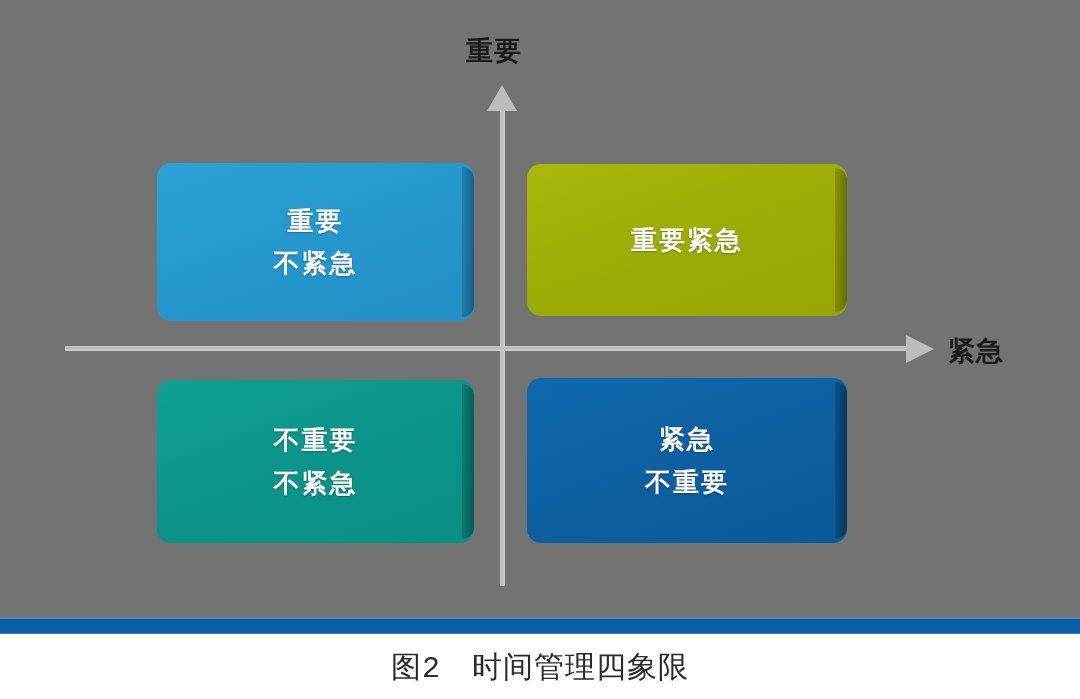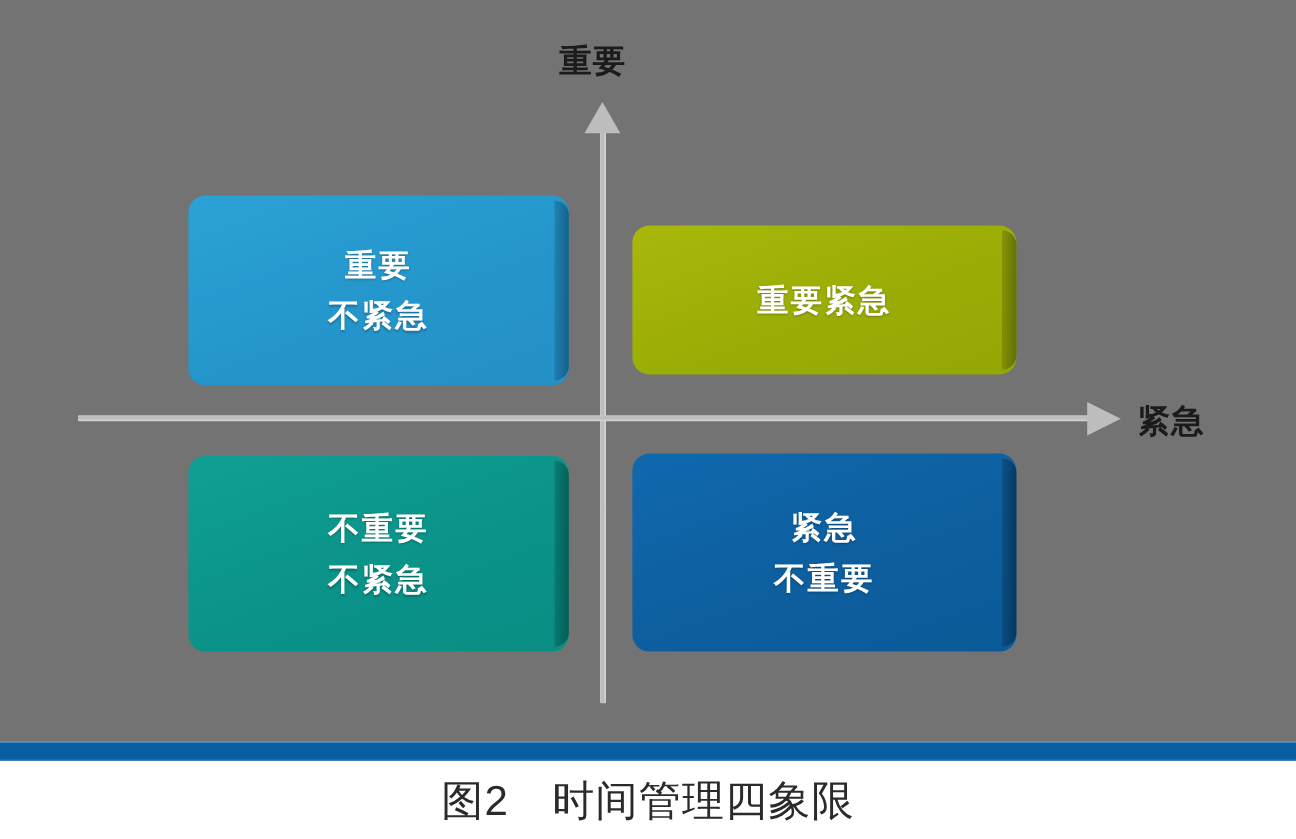--- a/index.html
+++ b/index.html
@@ -131,23 +131,22 @@
   }
   #quad-important-not-urgent .shade {
     background: linear-gradient(to right, rgba(12,70,105,0.25), rgba(12,70,105,0.65));
   }
 
   
   #quad-important-urgent {
     left: 527px;
     top: 164px;
     width: 320px;
-    height: 124px;
+    height: 152px;
     background: linear-gradient(160deg, #a8b80b 0%, #9aad06 55%, #93a605 100%);
-    margin-top: 24px;
   }
   #quad-important-urgent .shade {
     background: linear-gradient(to right, rgba(70,78,4,0.25), rgba(70,78,4,0.62));
   }
 
   
   #quad-not-important-not-urgent {
     left: 157px;
     top: 380px;
     width: 317px;
@@ -189,25 +188,25 @@
     left: 0;
     top: 635px;
     width: 1080px;
     height: 64px;
     background: #ffffff;
     display: flex;
     align-items: center;
     justify-content: center;
   }
   .caption-text {
-    font-size: 35px;
+    font-size: 30px;
     color: #2a2a2a;
     letter-spacing: 1px;
     white-space: pre;
-    font-family: Liberation Sans, sans-serif;
+    font-family: Liberation Mono, monospace;
   }
 </style>
 </head>
 <body>
 
 <div id="page">
 
   <div class="diagram-area">
 
     <div class="axis-v-line"></div>

